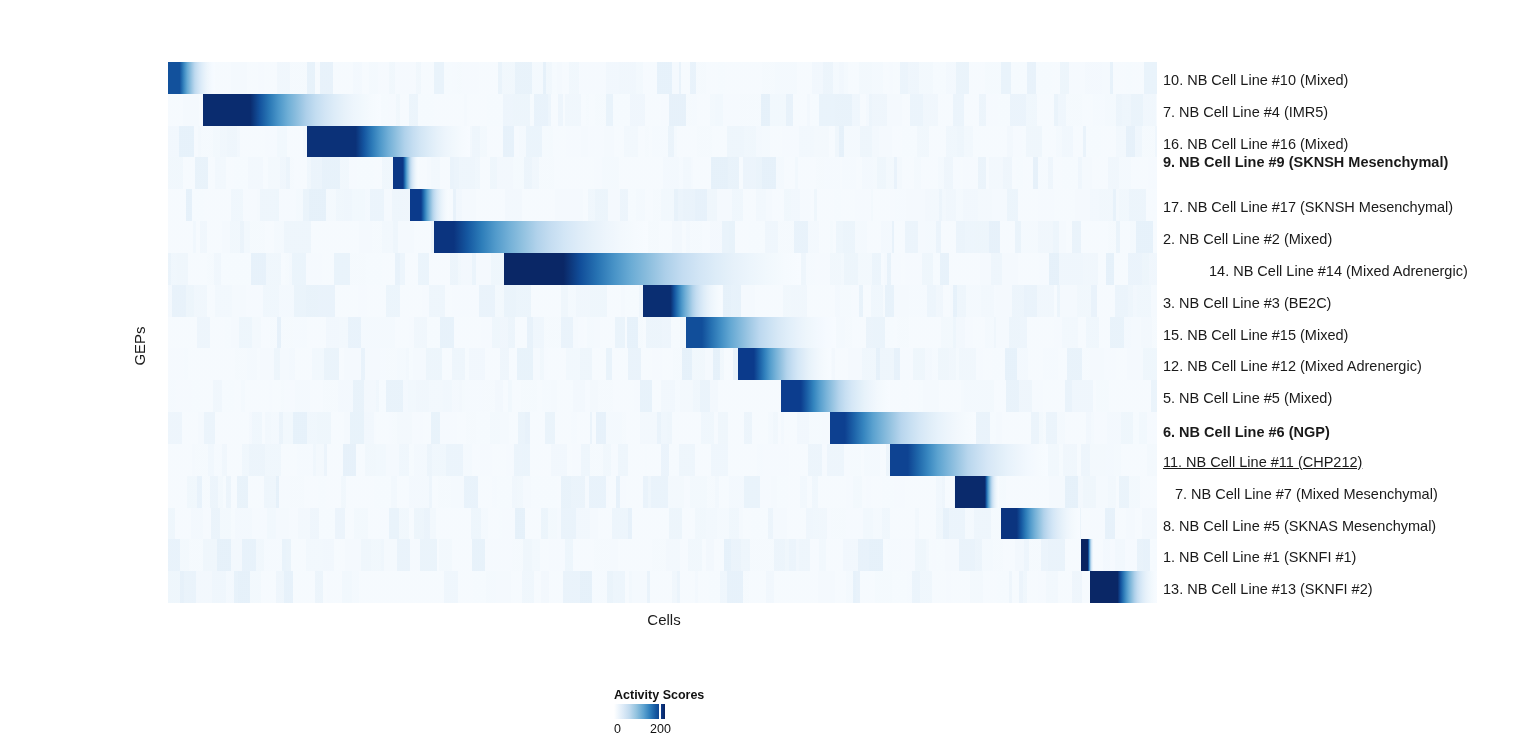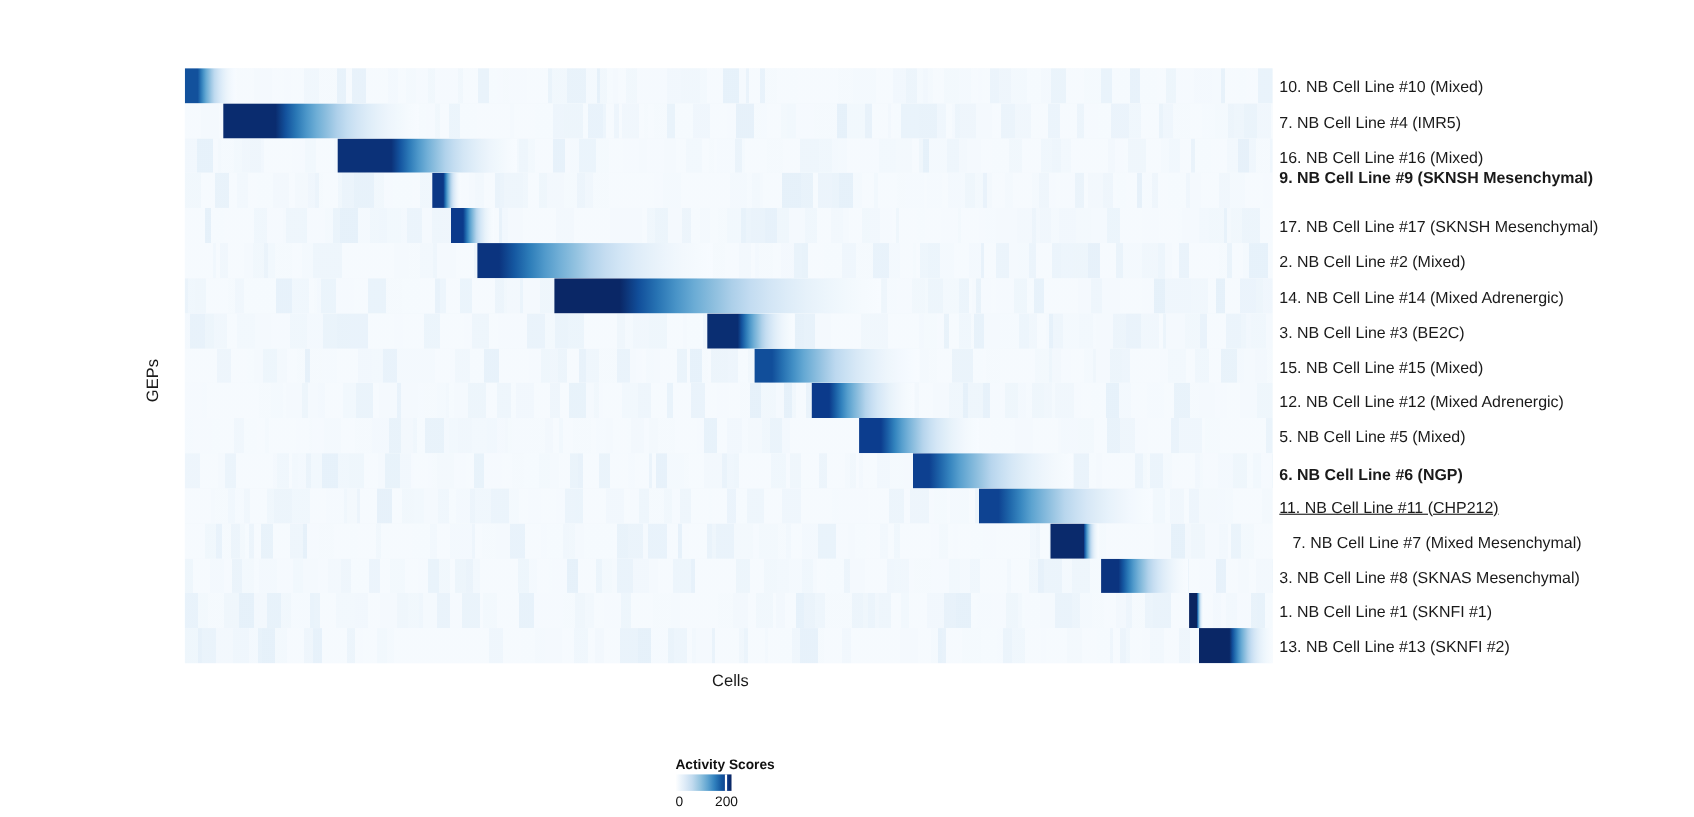--- a/index.html
+++ b/index.html
@@ -207,29 +207,29 @@
 
   <div id="xlabel">Cells</div>
 
   <div id="row-labels">
       <div class="row-label" style="top: 73px;">10. NB Cell Line #10 (Mixed)</div>
       <div class="row-label" style="top: 104.824px;">7. NB Cell Line #4 (IMR5)</div>
       <div class="row-label" style="top: 136.647px;">16. NB Cell Line #16 (Mixed)</div>
       <div class="row-label" style="top: 155px; font-weight: bold;">9. NB Cell Line #9 (SKNSH Mesenchymal)</div>
       <div class="row-label" style="top: 200.294px; text-align: center;">17. NB Cell Line #17 (SKNSH Mesenchymal)</div>
       <div class="row-label" style="top: 232.118px;">2. NB Cell Line #2 (Mixed)</div>
-      <div class="row-label" style="top: 263.941px;">14. NB Cell Line #14 (Mixed Adrenergic)</div>
+      <div class="row-label" style="top: 263.941px; margin-left: 46px;">14. NB Cell Line #14 (Mixed Adrenergic)</div>
       <div class="row-label" style="top: 295.765px;">3. NB Cell Line #3 (BE2C)</div>
       <div class="row-label" style="top: 327.588px;">15. NB Cell Line #15 (Mixed)</div>
       <div class="row-label" style="top: 359.412px;">12. NB Cell Line #12 (Mixed Adrenergic)</div>
       <div class="row-label" style="top: 391.235px; text-align: right;">5. NB Cell Line #5 (Mixed)</div>
       <div class="row-label" style="top: 425px; font-weight: bold;">6. NB Cell Line #6 (NGP)</div>
       <div class="row-label" style="top: 454.882px; text-decoration: underline;">11. NB Cell Line #11 (CHP212)</div>
       <div class="row-label" style="top: 486.706px; margin-left: 12px;">7. NB Cell Line #7 (Mixed Mesenchymal)</div>
-      <div class="row-label" style="top: 518.529px;">3. NB Cell Line #8 (SKNAS Mesenchymal)</div>
+      <div class="row-label" style="top: 518.529px;">8. NB Cell Line #5 (SKNAS Mesenchymal)</div>
       <div class="row-label" style="top: 550.353px;">1. NB Cell Line #1 (SKNFI #1)</div>
       <div class="row-label" style="top: 582.176px;">13. NB Cell Line #13 (SKNFI #2)</div>
     </div>
 
   <div id="legend">
     <div id="legend-title">Activity Scores</div>
     <div id="legend-bar"></div>
     <div id="legend-tick"></div>
     <div class="legend-tick-label" style="left:0px;">0</div>
     <div class="legend-tick-label" style="left:36px;">200</div>

